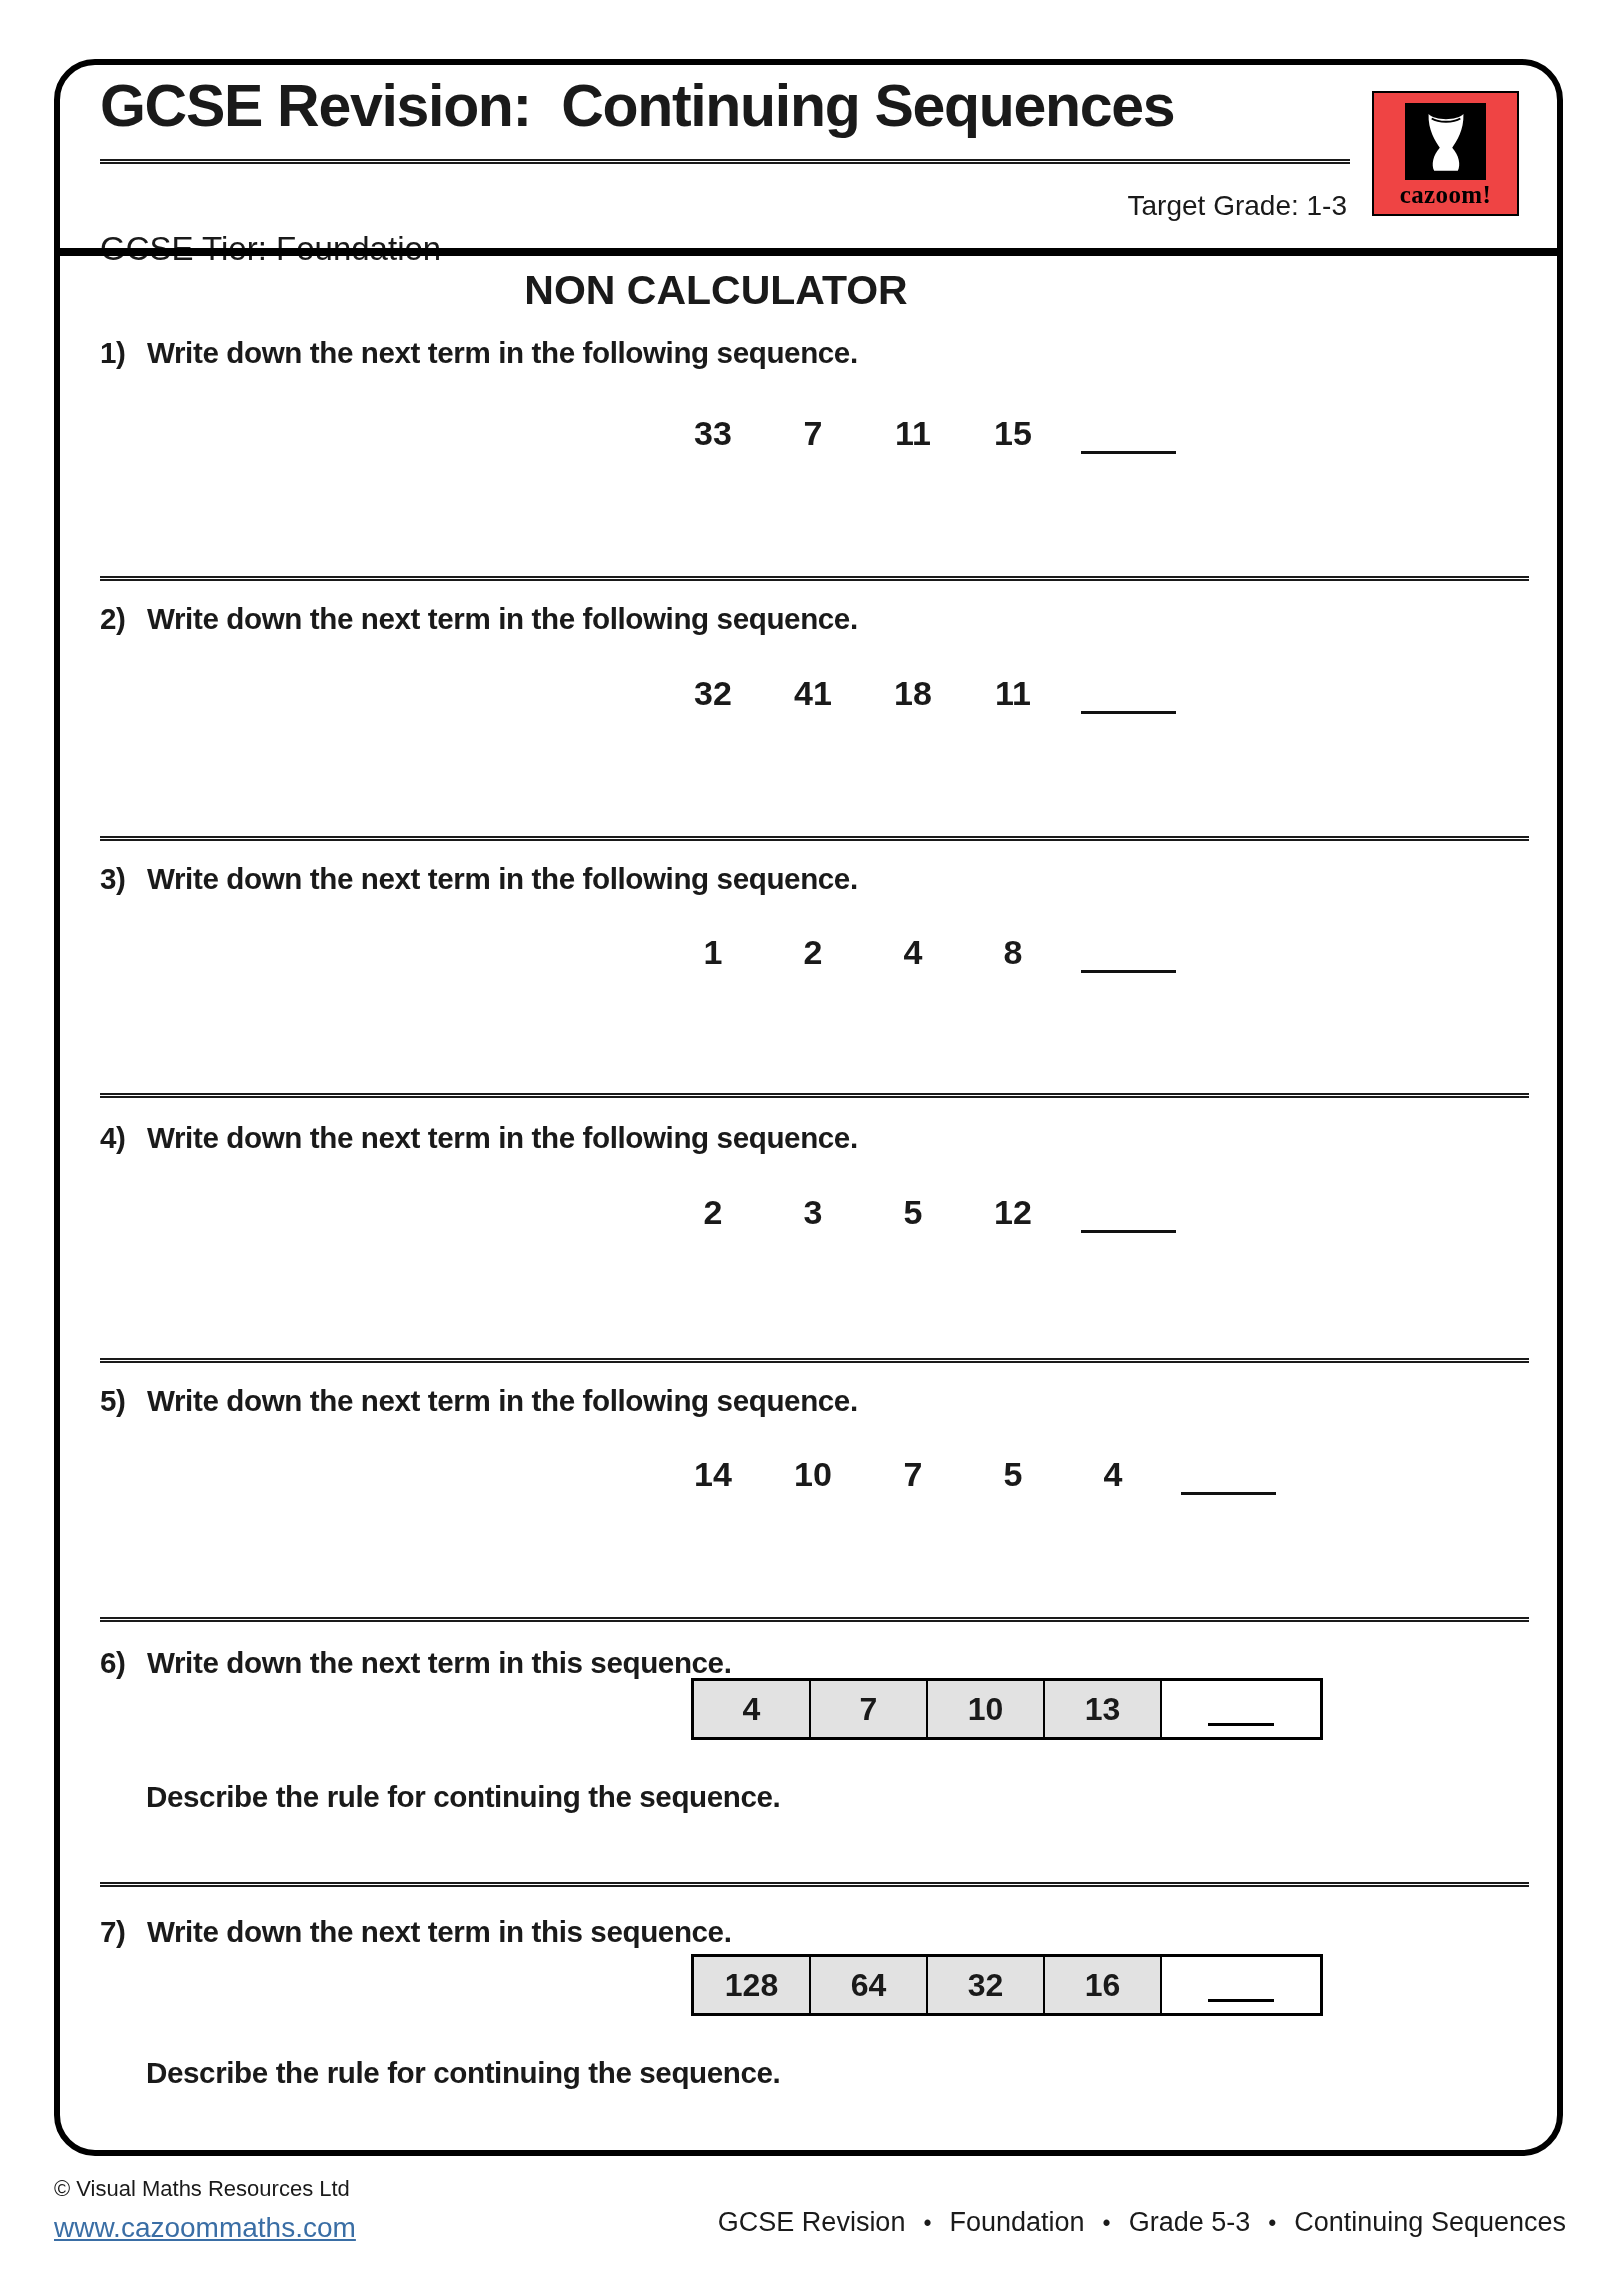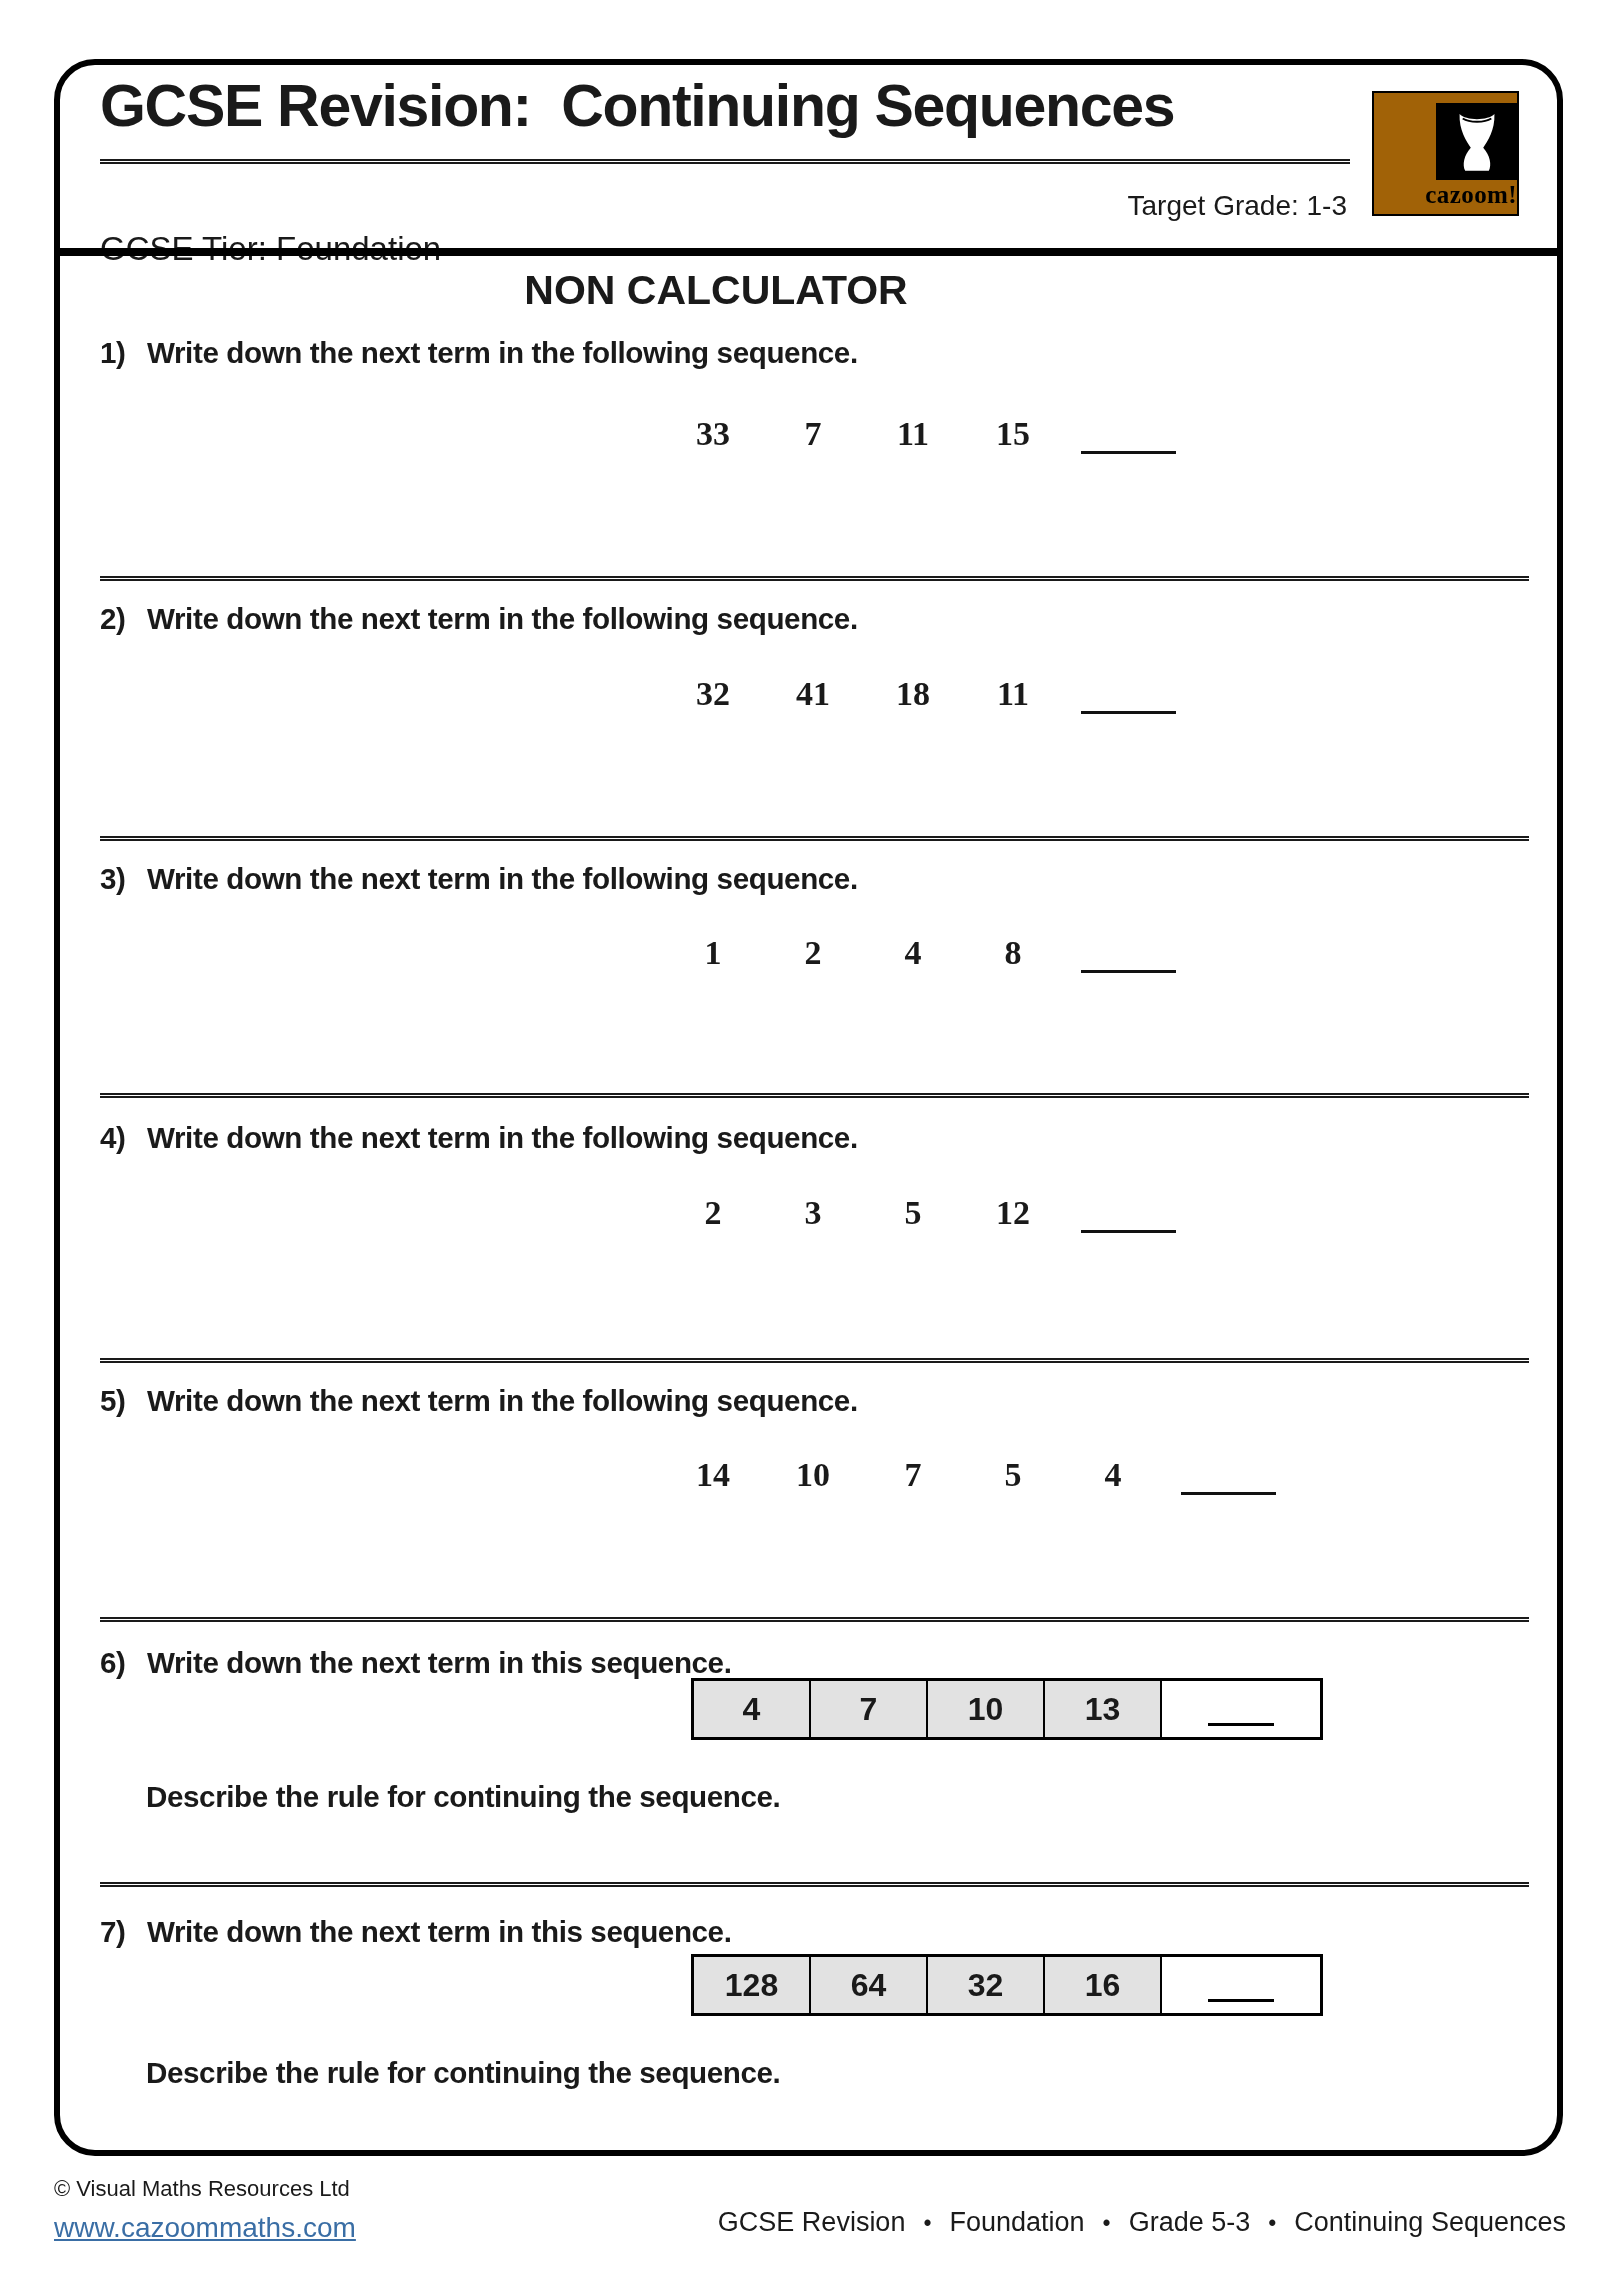--- a/index.html
+++ b/index.html
@@ -54,25 +54,25 @@
     left: 1025px; top: 190px;
     width: 322px;
     text-align: right;
     font-size: 28px;
   }
   .logo-frame {
     position: absolute;
     left: 1372px; top: 91px;
     width: 147px; height: 125px;
     border: 2.7px solid #000;
-    background: #a16207;
+    background: #ef4444;
     box-sizing: border-box;
     display: flex;
     flex-direction: column;
-    align-items: flex-end;
+    align-items: center;
   }
   .logo-square {
     margin-top: 9.9px;
     width: 81px; height: 77px;
     background: #000;
     display: flex;
     align-items: center;
     justify-content: center;
   }
   .logo-wordmark {
@@ -116,21 +116,20 @@
     position: absolute;
     display: flex;
     align-items: flex-end;
   }
   .term {
     width: 100px;
     text-align: center;
     font-size: 34px;
     font-weight: bold;
     line-height: 41px;
-    font-family: Liberation Serif, serif;
   }
   .blank-line {
     width: 95px;
     height: 39px;
     margin-left: 18px;
     border-bottom: 3.6px solid #111;
   }
 
   .seq-table {
     position: absolute;

